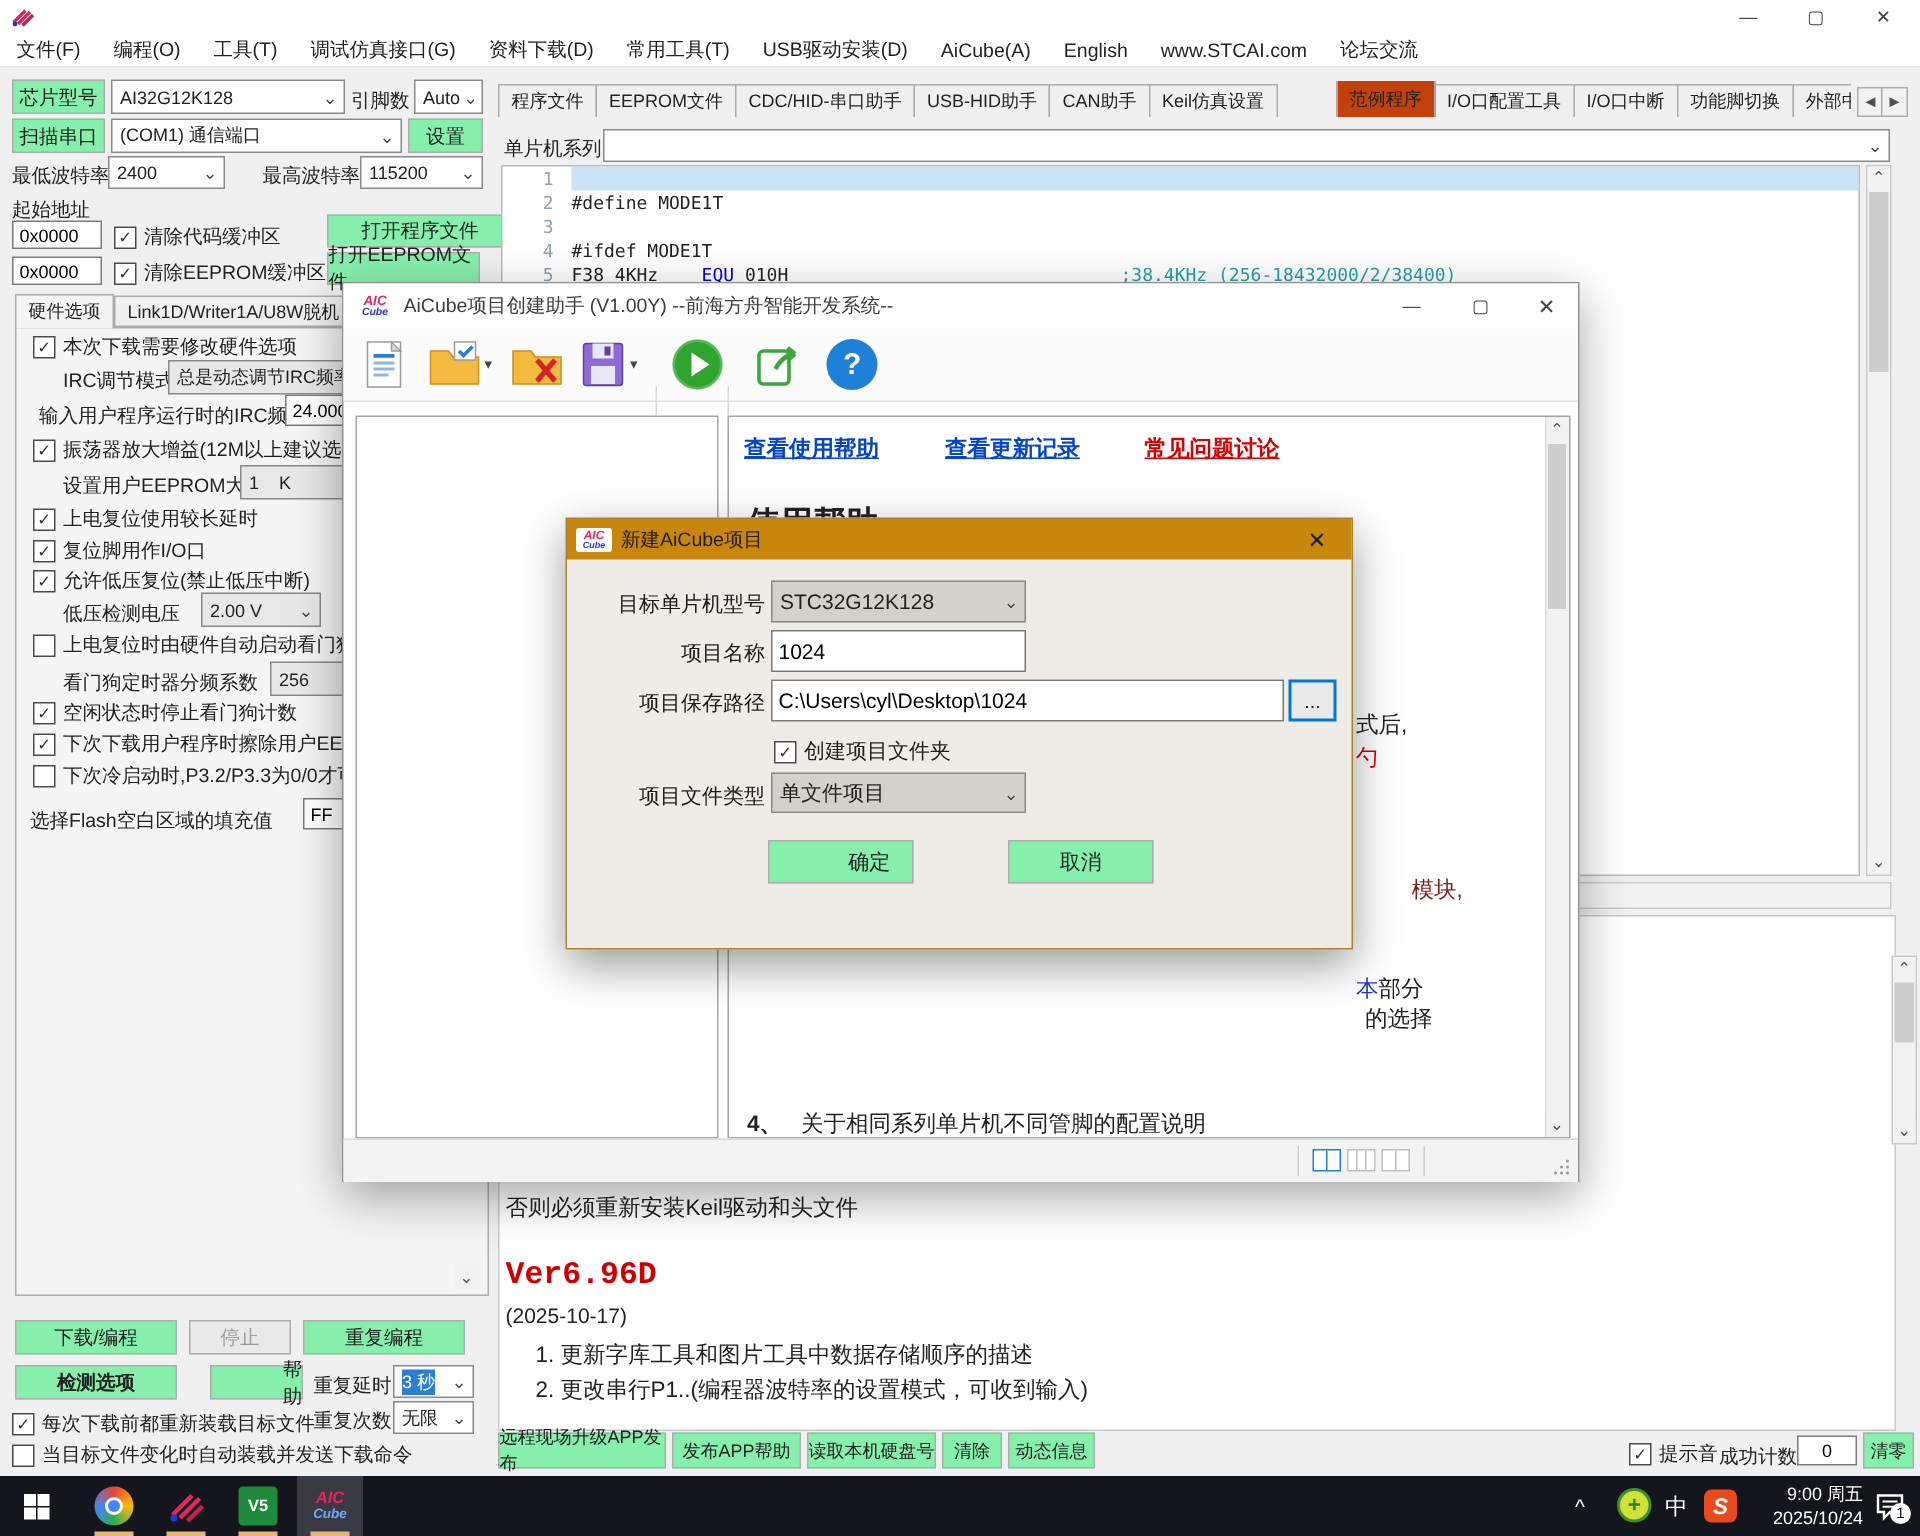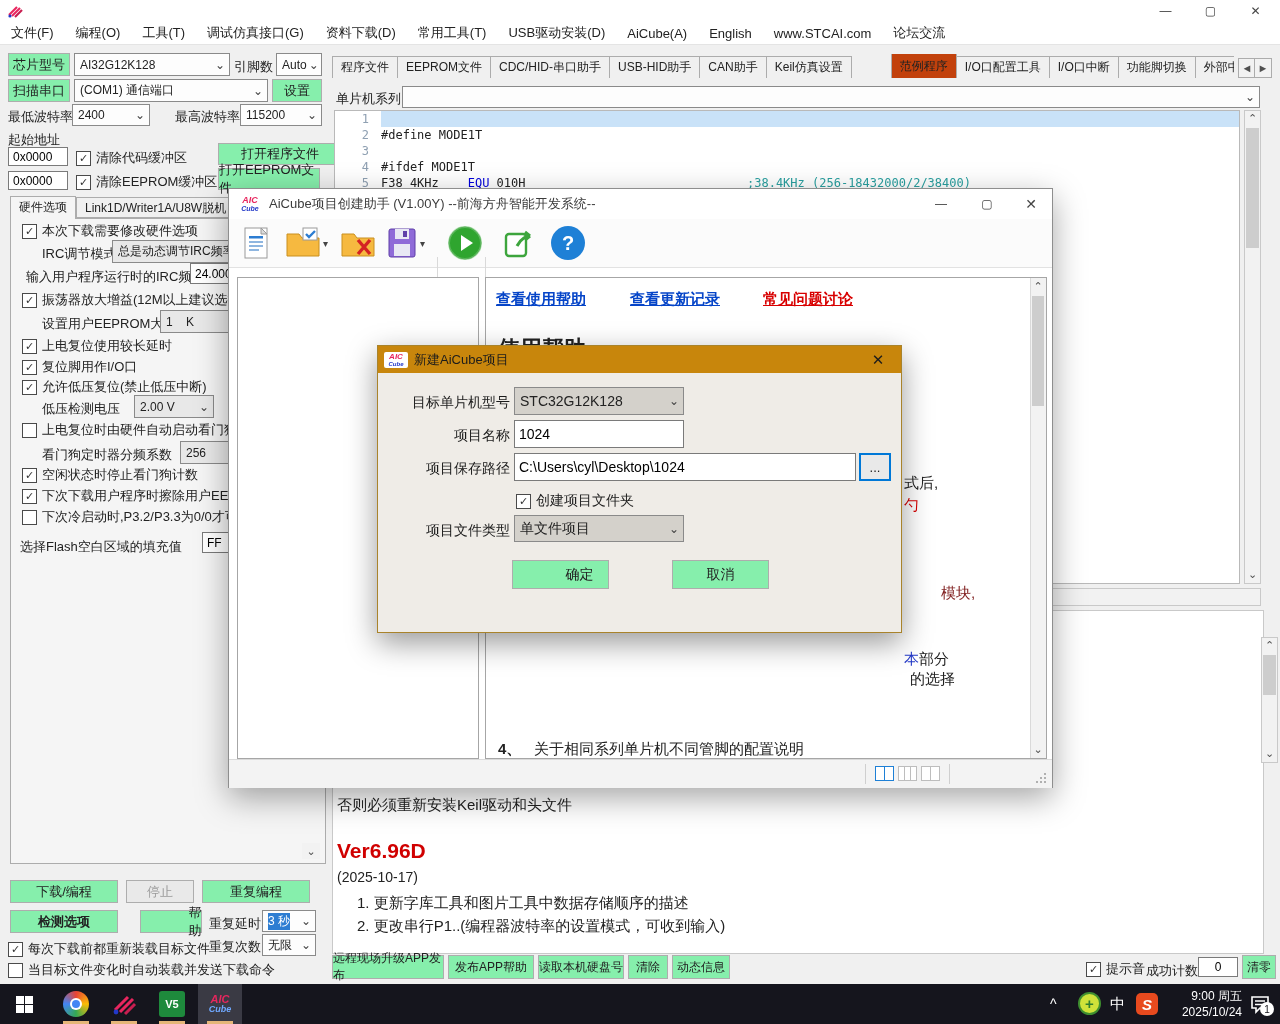--- a/index.html
+++ b/index.html
@@ -269,21 +269,21 @@
 
   <div class="sbar" style="left:1244px;top:110px;width:17px;height:474px;"></div>
   <div class="sarr" style="left:1245px;top:111px;width:15px;height:15px;">⌃</div>
   <div class="sthumb" style="left:1246px;top:128px;width:13px;height:120px;"></div>
   <div class="sarr" style="left:1245px;top:567px;width:15px;height:15px;">⌄</div>
 
   <div class="sbar" style="left:334px;top:588px;width:927px;height:18px;"></div>
 
   <div class="abs" style="left:332px;top:610px;width:930px;height:342px;background:#fff;border:1px solid #C9C9C9;overflow:hidden;">
     <div class="abs" style="left:4px;top:185px;font-size:15px;">否则必须重新安装Keil驱动和头文件</div>
-    <div class="abs" style="left:4px;top:228px;font-size:21px;font-weight:bold;color:#D00000;font-family:Liberation Sans, sans-serif;">Ver6.96D</div>
+    <div class="abs" style="left:4px;top:228px;font-size:21px;font-weight:bold;color:#D00000;font-family:Liberation Mono, monospace;">Ver6.96D</div>
     <div class="abs" style="left:4px;top:258px;font-size:14px;">(2025-10-17)</div>
     <div class="abs" style="left:24px;top:283px;font-size:15px;">1. 更新字库工具和图片工具中数据存储顺序的描述</div>
     <div class="abs" style="left:24px;top:306px;font-size:15px;">2. 更改串行P1..(编程器波特率的设置模式，可收到输入)</div>
   </div>
 
   <div class="sbar" style="left:1261px;top:637px;width:17px;height:126px;"></div>
   <div class="sarr" style="left:1262px;top:638px;width:15px;height:15px;">⌃</div>
   <div class="sthumb" style="left:1263px;top:655px;width:13px;height:40px;"></div>
   <div class="sarr" style="left:1262px;top:746px;width:15px;height:15px;">⌄</div>
 

